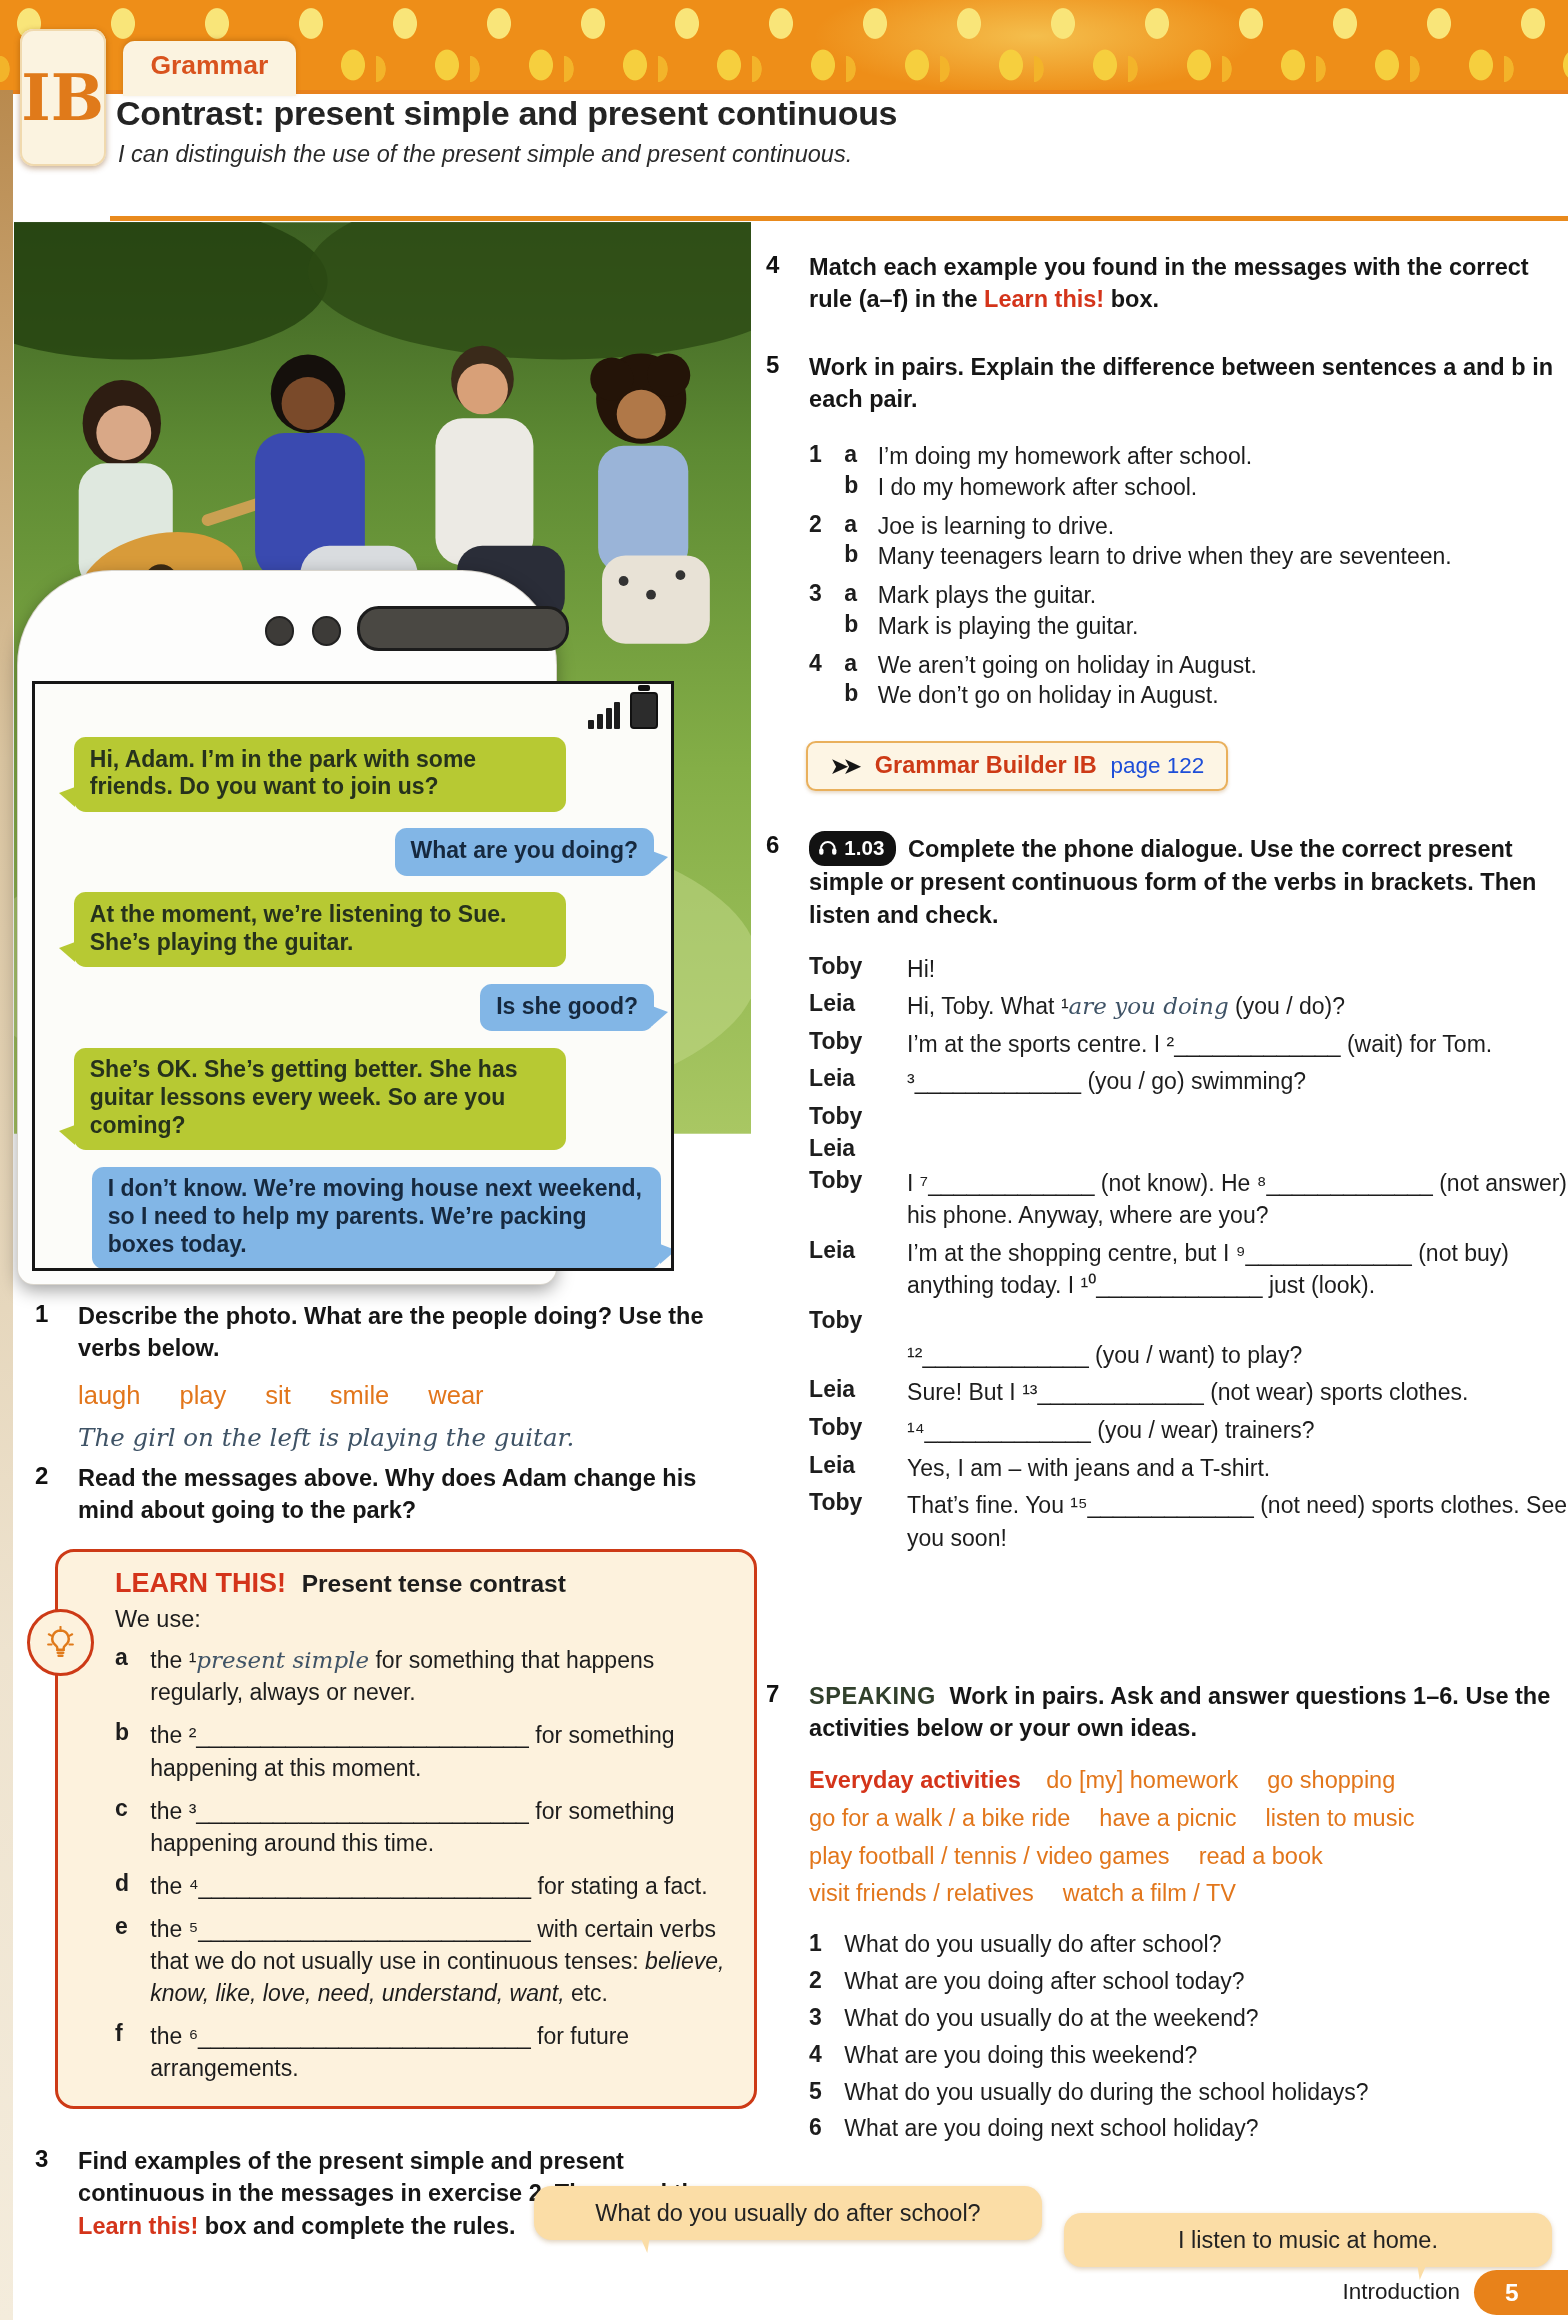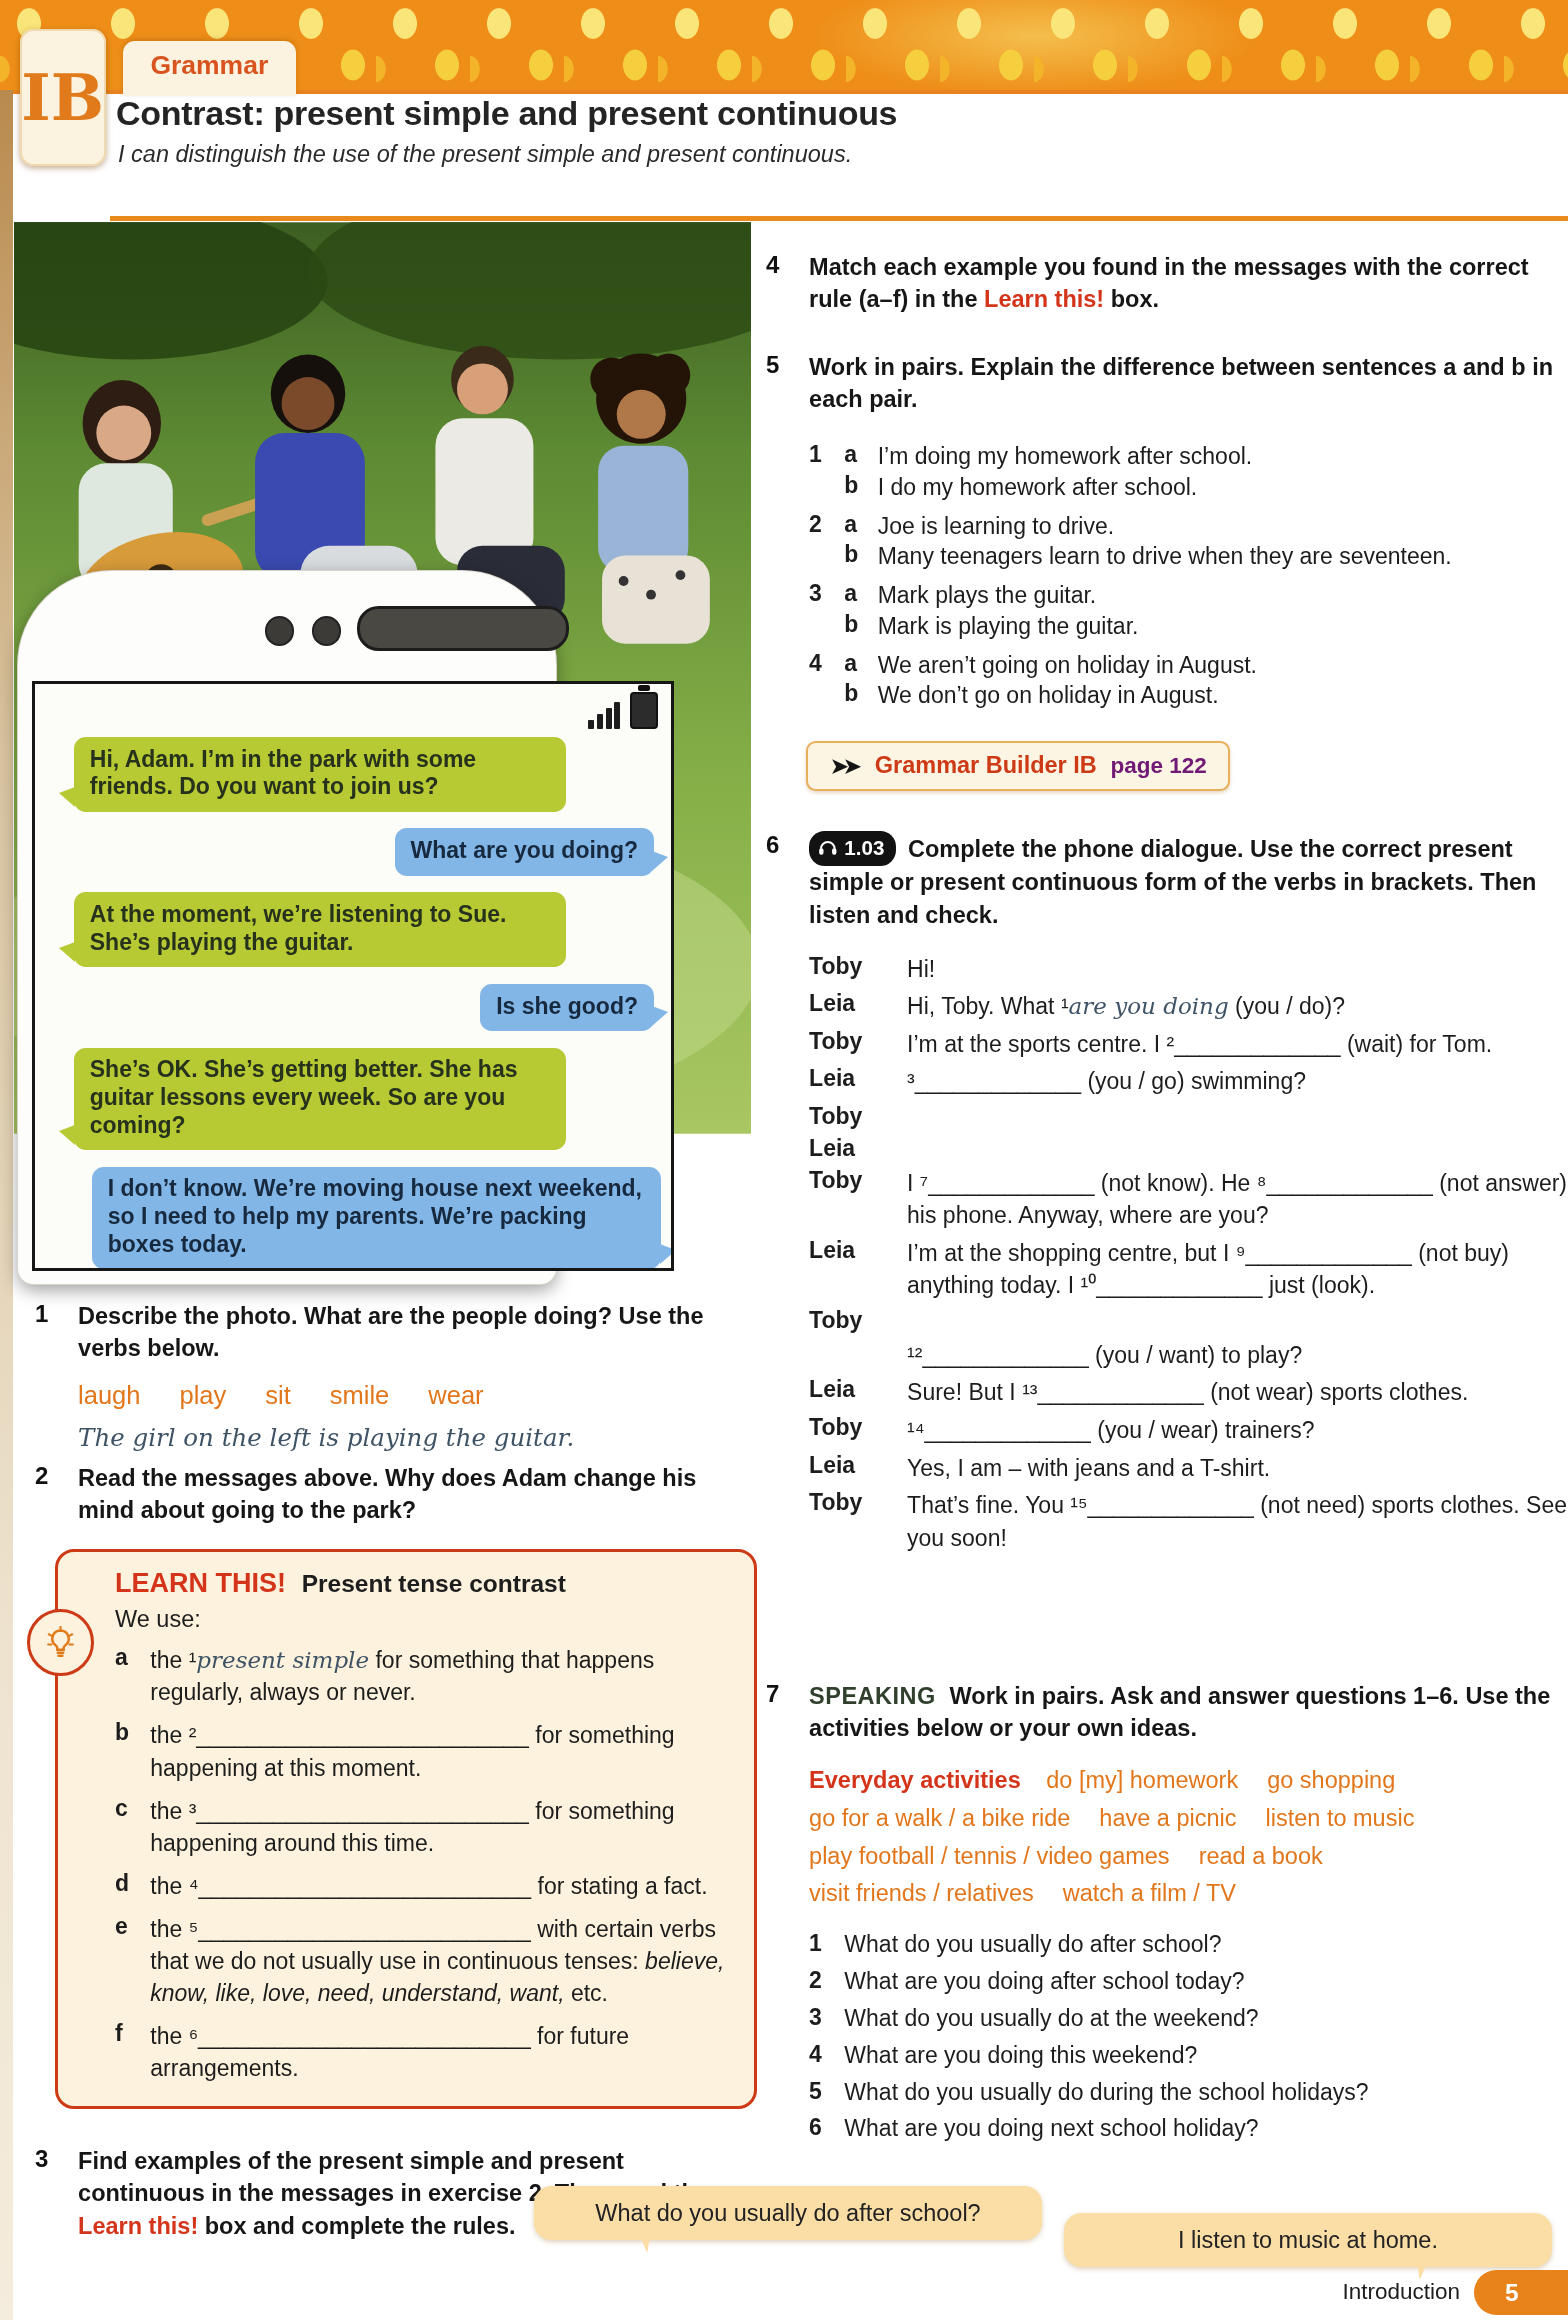--- a/index.html
+++ b/index.html
@@ -102,21 +102,21 @@
   .pair{display:flex;gap:15.7px;margin-bottom:8.8px;}
   .pn{font-weight:bold;font-size:23px;width:19.6px;flex:none;}
   .ab-row{display:flex;gap:13.7px;}
   .abl{font-weight:bold;font-size:23px;width:19.6px;flex:none;}
   .abt{font-size:23px;line-height:1.32;}
 
   .gb{position:absolute;left:806px;top:741px;display:inline-flex;align-items:center;gap:13.7px;
     background:#fdf5e4;border:2.9px solid #e9b05c;border-radius:9.8px;padding:8.8px 21.6px;box-shadow:0 2px 3.9px rgba(160,100,20,.25);}
   .gb-arrow{color:#151515;font-size:23.5px;letter-spacing:-6.9px;padding-right:5.9px;}
   .gb-title{color:#cd3a16;font-weight:bold;font-size:23.5px;}
-  .gb-page{color:#701a75;font-weight:bold;font-size:22.5px;}
+  .gb-page{color:#1d4ed8;font-weight:normal;font-size:22.5px;}
 
   .ex6{left:766px;top:831px;width:802px;}
   .audio-badge{display:inline-flex;align-items:center;gap:6.9px;background:#121212;color:#fff;
     border-radius:15.7px;padding:2.9px 11.8px 3.9px 8.8px;font-weight:bold;font-size:20.6px;vertical-align:2px;margin-right:11.8px;}
   .dialogue{margin-top:21.6px;}
   .dl-line{display:flex;margin-bottom:4.9px;}
   .dl-speaker{font-weight:bold;font-size:23px;width:98px;flex:none;}
   .dl-text{flex:1;font-size:23px;line-height:1.42;}
 
   .ex7{left:766px;top:1680px;width:802px;}

